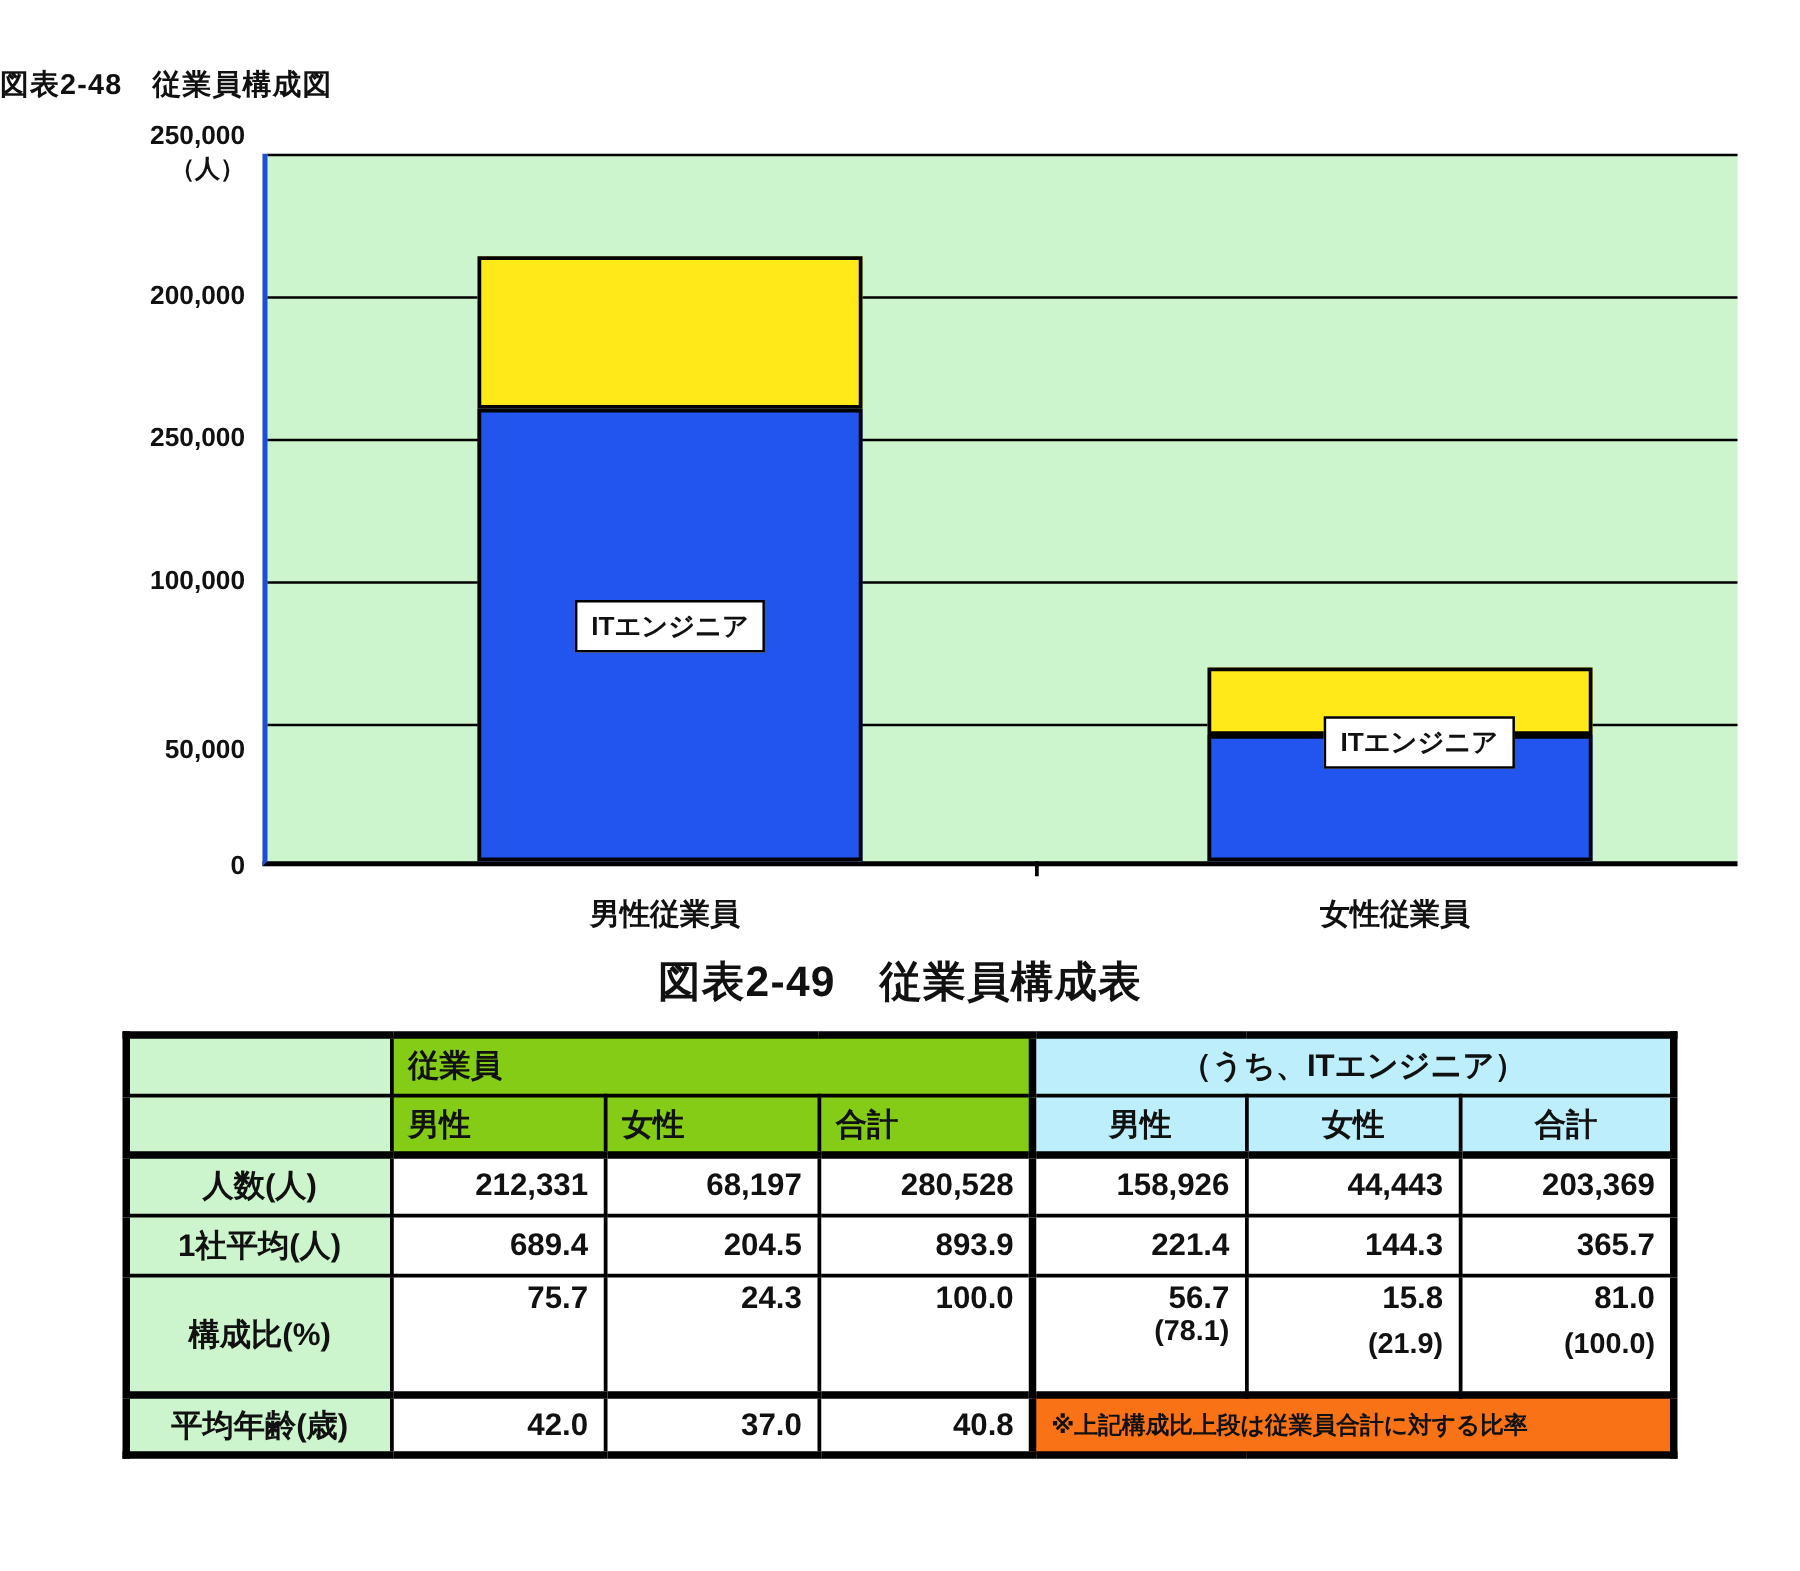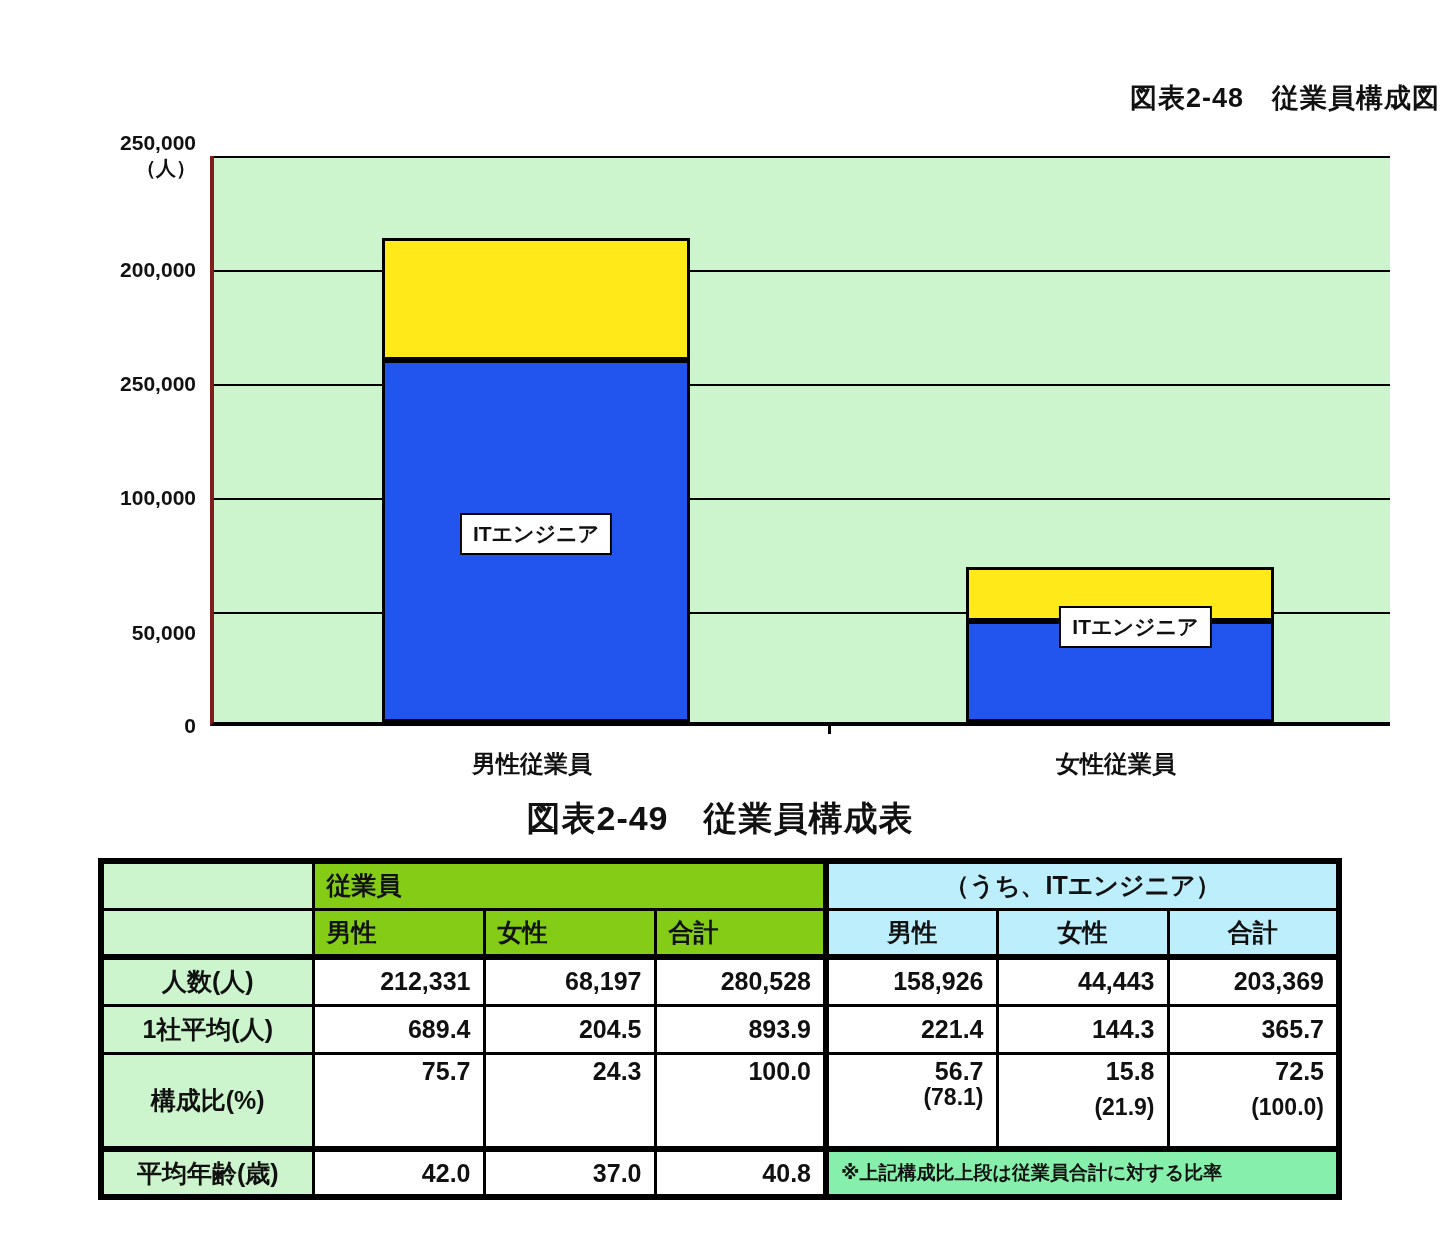--- a/index.html
+++ b/index.html
@@ -11,42 +11,42 @@
     width: 1440px;
     height: 1257px;
     font-family: "Liberation Sans", "DejaVu Sans", sans-serif;
     color: #111111;
     position: relative;
     overflow: hidden;
   }
 
   
   .chart-title {
-    text-align: right;
-    font-size: 27px;
+    text-align: left;
+    font-size: 23px;
     font-weight: bold;
     letter-spacing: 1px;
-    padding-top: 80px;
+    padding-top: 52px;
   }
 
   .chart-area {
     position: relative;
     margin-top: 28px;
     height: 640px;
   }
 
   
   .plot {
     position: absolute;
     left: 210px;
     top: 12px;
     width: 1180px;
     height: 570px;
     background: #cdf5cd;
-    border-left: 4px solid #7f1d1d;
+    border-left: 4px solid #1d4ed8;
     border-bottom: 4px solid #000;
     box-sizing: border-box;
   }
   .plot-inner {
     position: absolute;
     inset: 0;
   }
   .gridline {
     position: absolute;
     left: 0;
@@ -145,21 +145,21 @@
   }
   .thick-left { border-left-width: 6px !important; }
   .thick-right { border-right-width: 6px !important; }
   .thick-top { border-top-width: 6px !important; }
   .thick-bottom { border-bottom-width: 6px !important; }
 
   .hdr-green { background: #84cc16; text-align: left; }
   .hdr-blue  { background: #bdeefb; text-align: center; }
   .rowhdr    { background: #cdf5cd; text-align: center; }
   .num       { text-align: right; background: #fff; }
-  .note      { text-align: left; background: #86efac; font-size: 19px; font-weight: bold; }
+  .note      { text-align: left; background: #f97316; font-size: 19px; font-weight: bold; }
   .corner    { background: #cdf5cd; }
   .two-line  { line-height: 1.12; }
   .sub       { font-size: 23px; }
 </style>
 </head>
 <body>
 
 <div class="chart-title">図表2-48　従業員構成図</div>
 
 <div class="chart-area">
@@ -257,21 +257,21 @@
       <td class="num two-line" style="height:96px; vertical-align:top;">100.0</td>
       <td class="num two-line thick-left" style="height:96px; vertical-align:top;">
         <div>56.7</div>
         <div class="sub" style="">(78.1)</div>
       </td>
       <td class="num two-line" style="height:96px; vertical-align:top;">
         <div>15.8</div>
         <div class="sub" style="margin-top:10px;">(21.9)</div>
       </td>
       <td class="num two-line thick-right" style="height:96px; vertical-align:top;">
-        <div>72.5</div>
+        <div>81.0</div>
         <div class="sub" style="margin-top:10px;">(100.0)</div>
       </td>
     </tr>
 
     <tr>
       <td class="rowhdr thick-left thick-top thick-bottom">平均年齢(歳)</td>
       <td class="num thick-top thick-bottom">42.0</td>
       <td class="num thick-top thick-bottom">37.0</td>
       <td class="num thick-top thick-bottom">40.8</td>
       <td class="note thick-top thick-bottom thick-left thick-right" colspan="3">※上記構成比上段は従業員合計に対する比率</td>

